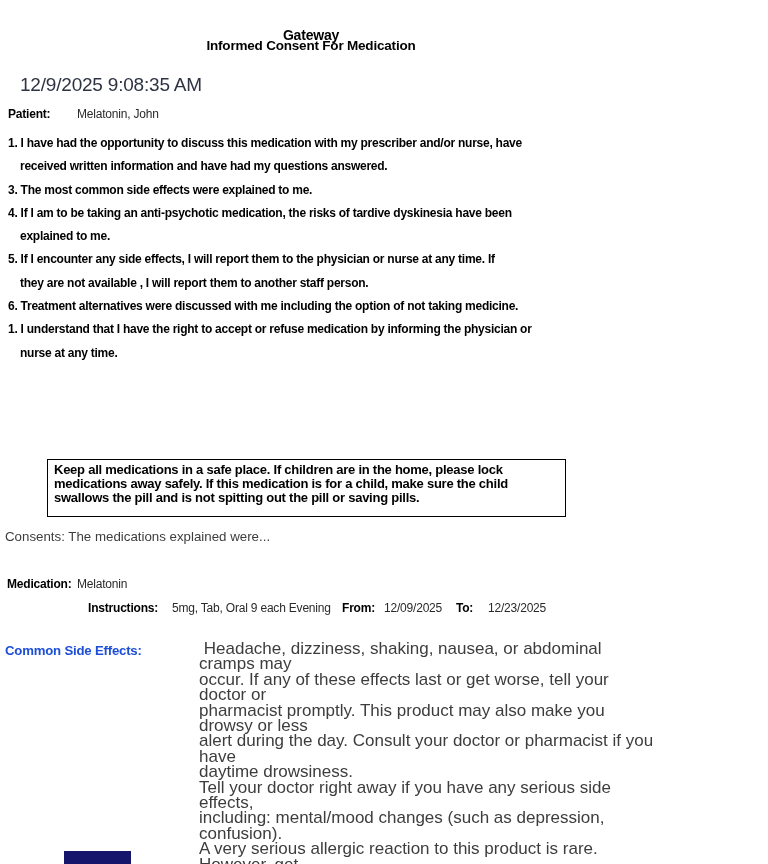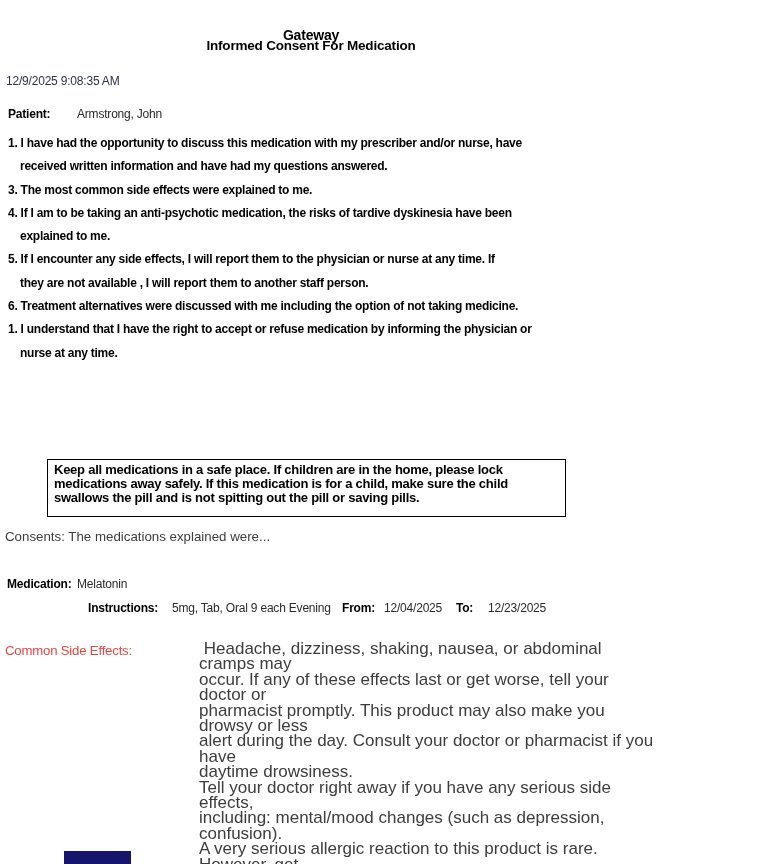--- a/index.html
+++ b/index.html
@@ -15,21 +15,21 @@
   body{
     width:768px;height:864px;background:var(--page-bg);
     font-family:"Liberation Sans",sans-serif;color:var(--ink);
   }
   .page{position:relative;width:768px;height:864px;background:var(--page-bg);overflow:hidden;}
 
   .title{position:absolute;left:0;width:622px;text-align:center;font-weight:bold;letter-spacing:-0.2px;}
   .title.org{top:27px;font-size:14px;}
   .title.doc{top:38px;font-size:13.5px;}
 
-  .datetime{position:absolute;top:74px;left:6px;font-size:12px;color:var(--date-ink);letter-spacing:-0.2px;}
+  .datetime{position:absolute;top:74px;left:20px;font-size:19px;color:var(--date-ink);letter-spacing:-0.2px;}
 
   .patient-row{position:absolute;top:107px;left:0;width:100%;font-size:12px;}
   .p-label{position:absolute;left:8px;font-weight:bold;letter-spacing:-0.2px;}
   .p-name{position:absolute;left:77px;color:var(--soft-ink);letter-spacing:-0.2px;}
 
   .consent-list{position:absolute;top:132px;left:8px;width:700px;}
   .consent-item{
     font-weight:bold;font-size:12px;line-height:23.3px;letter-spacing:-0.25px;
     white-space:pre-wrap;padding-left:12px;text-indent:-12px;color:var(--ink);
   }
@@ -47,40 +47,40 @@
   .med-row{top:577px;}
   .instr-row{top:601px;}
   .lbl{font-weight:bold;color:var(--ink);}
   .val{color:var(--soft-ink);}
   .pos{position:absolute;white-space:nowrap;}
   .x7{left:7px;}   .x77{left:77px;}
   .x88{left:88px;} .x172{left:172px;}
   .x342{left:342px;}.x384{left:384px;}
   .x456{left:456px;}.x488{left:488px;}
 
-  .se-label{position:absolute;top:643px;left:5px;font-size:13.2px;font-weight:normal;color:#ef4444;letter-spacing:-0.2px;}
+  .se-label{position:absolute;top:643px;left:5px;font-size:13.2px;font-weight:bold;color:#1d4ed8;letter-spacing:-0.2px;}
   .se-text{
     position:absolute;top:641px;left:187px;width:460px;
     font-size:17px;line-height:15.4px;color:var(--muted);white-space:pre-wrap;margin-left:12px;
   }
 
   .window-fragment{position:absolute;top:851px;left:64px;width:67px;height:13px;background:var(--fragment);}
 </style>
 </head>
 <body>
 
 <div class="page">
 
   <div class="title org">Gateway</div>
   <div class="title doc">Informed Consent For Medication</div>
   <div class="datetime">12/9/2025 9:08:35 AM</div>
 
   <div class="patient-row">
     <span class="p-label">Patient:</span>
-    <span class="p-name">Armstrong, John</span>
+    <span class="p-name">Melatonin, John</span>
   </div>
 
   <div class="consent-list">
     <div class="consent-item">1. I have had the opportunity to discuss this medication with my prescriber and/or nurse, have
 received written information and have had my questions answered.</div>
     <div class="consent-item">3. The most common side effects were explained to me.</div>
     <div class="consent-item">4. If I am to be taking an anti-psychotic medication, the risks of tardive dyskinesia have been
 explained to me.</div>
     <div class="consent-item">5. If I encounter any side effects, I will report them to the physician or nurse at any time. If
 they are not available , I will report them to another staff person.</div>
@@ -97,21 +97,21 @@
 
   <div class="med-row">
     <span class="pos x7 lbl">Medication:</span>
     <span class="pos x77 val">Melatonin</span>
   </div>
 
   <div class="instr-row">
     <span class="pos x88 lbl">Instructions:</span>
     <span class="pos x172 val">5mg, Tab, Oral 9 each Evening</span>
     <span class="pos x342 lbl">From:</span>
-    <span class="pos x384 val">12/04/2025</span>
+    <span class="pos x384 val">12/09/2025</span>
     <span class="pos x456 lbl">To:</span>
     <span class="pos x488 val">12/23/2025</span>
   </div>
 
   <div class="se-label">Common Side Effects:</div>
   <div class="se-text"> Headache, dizziness, shaking, nausea, or abdominal cramps may
 occur. If any of these effects last or get worse, tell your doctor or
 pharmacist promptly. This product may also make you drowsy or less
 alert during the day. Consult your doctor or pharmacist if you have
 daytime drowsiness.

